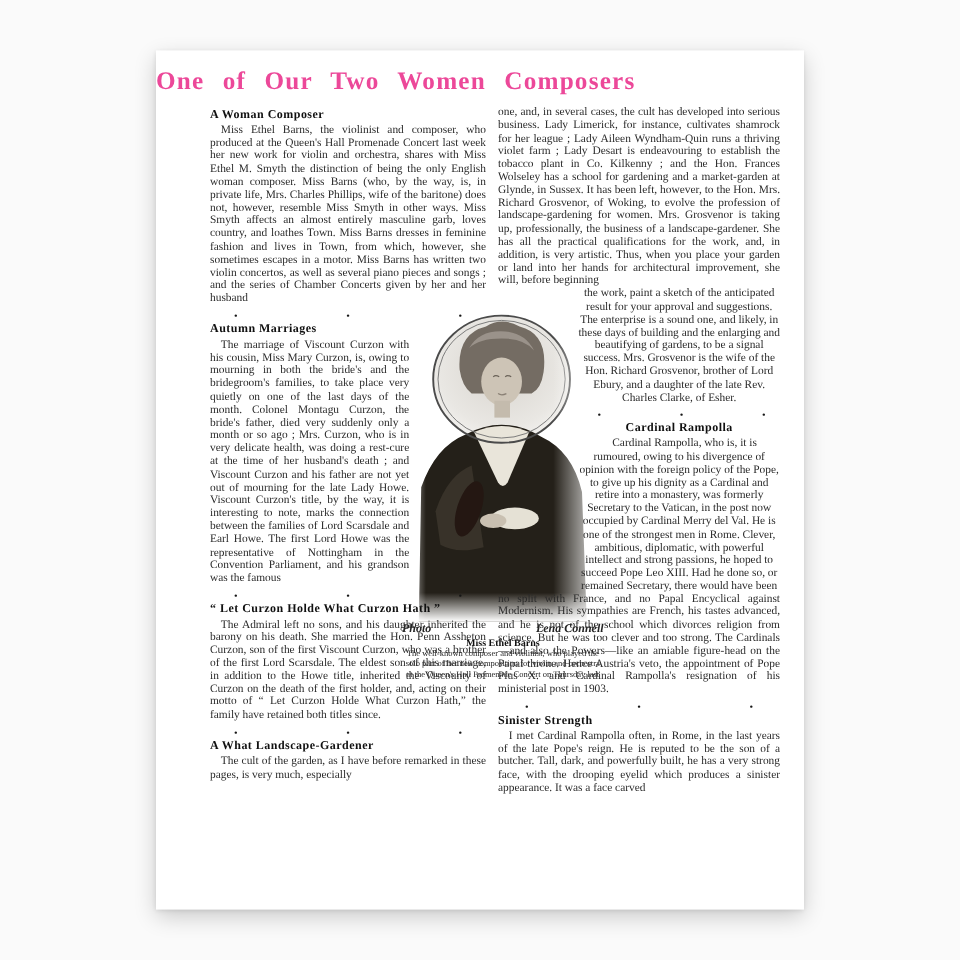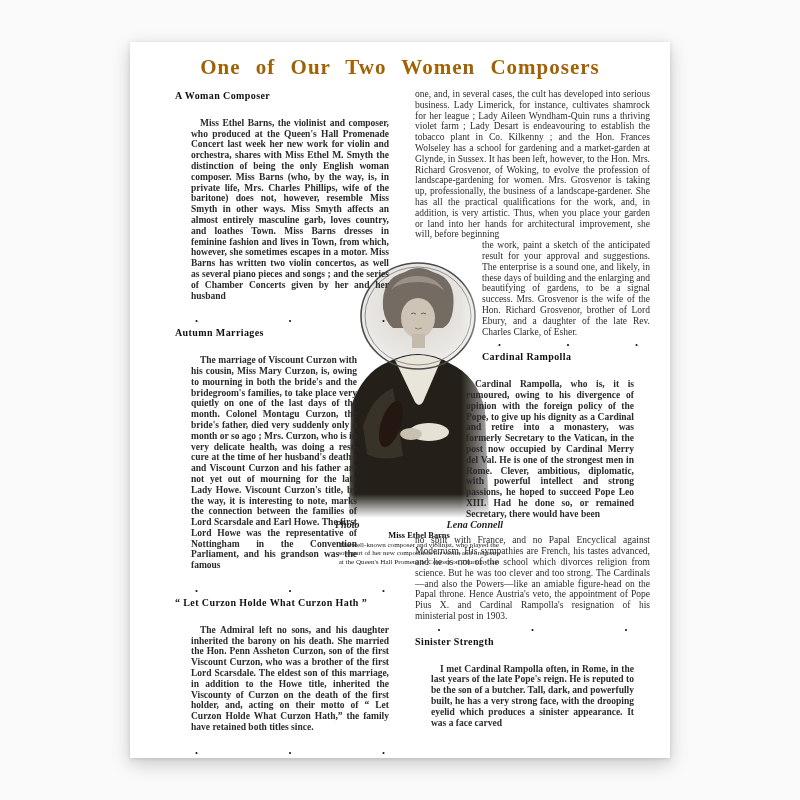--- a/index.html
+++ b/index.html
@@ -7,40 +7,40 @@
     width:800px;height:800px;position:relative;
     background:#fafafa;
     font-family:"Liberation Serif","DejaVu Serif",serif;
   }
   .paper{
     position:absolute;left:130px;top:42px;width:540px;height:716px;
     background:#ffffff;overflow:hidden;
     box-shadow:0 6px 18px rgba(0,0,0,.20), 0 1px 4px rgba(0,0,0,.12);
   }
   .title{
-    position:absolute;top:13px;left:0;right:0;text-align:center;
-    font-size:21px;font-weight:bold;color:#a16207;
+    position:absolute;top:13px;left:0;right:0;text-align:left;
+    font-size:21px;font-weight:bold;color:#ec4899;
     letter-spacing:1px;word-spacing:9px;
   }
   .col{
     position:absolute;top:47px;
     font-size:9.5px;line-height:10.8px;color:#2b2b2b;
     text-align:justify;z-index:2;
   }
   .col-left{left:45px;width:230px;}
   .col-right{left:285px;width:235px;}
   .sec-head{
     font-weight:bold;font-size:10px;color:#101010;
     letter-spacing:.4px;margin:2px 0 2px 0;text-align:left;
   }
-  .para{margin:16px;text-indent:9px;font-weight:bold;}
+  .para{margin:0;text-indent:9px;}
   .para-cont{margin:0;text-indent:0;}
   .narrow-left{width:166px;}
   .one-line{width:246px;text-align:justify;text-align-last:justify;}
-  .narrow-right{width:168px;margin-left:auto;}
+  .narrow-right{width:168px;margin-left:auto;text-align:center;}
   .dots{
     display:flex;justify-content:space-between;
     width:190px;margin:4px auto 3px auto;
     font-size:8.5px;line-height:8px;color:#161616;text-align:center;
   }
   .dots-in-narrow{width:140px;margin:4px 12px 3px auto;}
   .photo-block{
     position:absolute;left:203px;top:214px;width:172px;z-index:1;
     background:transparent;
   }
@@ -141,20 +141,21 @@
     <div class="sec-head">“ Let Curzon Holde What Curzon Hath ”</div>
     <p class="para">The Admiral left no sons, and his daughter inherited the barony on his death. She married the Hon. Penn Assheton Curzon, son of the first Viscount Curzon, who was a brother of the first Lord Scarsdale. The eldest son of this marriage, in addition to the Howe title, inherited the Viscounty of Curzon on the death of the first holder, and, acting on their motto of “ Let Curzon Holde What Curzon Hath,” the family have retained both titles since.</p>
 
     <div class="dots">
       <span>•</span>
       <span>•</span>
       <span>•</span>
     </div>
 
     <div class="sec-head">A What Landscape-Gardener</div>
+    <p class="para">The cult of the garden, as I have before remarked in these pages, is very much, especially</p>
   </div>
 
   <div class="col col-right">
     <p class="para-cont">one, and, in several cases, the cult has developed into serious business. Lady Limerick, for instance, cultivates shamrock for her league ; Lady Aileen Wyndham-Quin runs a thriving violet farm ; Lady Desart is endeavouring to establish the tobacco plant in Co. Kilkenny ; and the Hon. Frances Wolseley has a school for gardening and a market-garden at Glynde, in Sussex. It has been left, however, to the Hon. Mrs. Richard Grosvenor, of Woking, to evolve the profession of landscape-gardening for women. Mrs. Grosvenor is taking up, professionally, the business of a landscape-gardener. She has all the practical qualifications for the work, and, in addition, is very artistic. Thus, when you place your garden or land into her hands for architectural improvement, she will, before beginning</p>
     <p class="para-cont narrow-right">the work, paint a sketch of the anticipated result for your approval and suggestions. The enterprise is a sound one, and likely, in these days of building and the enlarging and beautifying of gardens, to be a signal success. Mrs. Grosvenor is the wife of the Hon. Richard Grosvenor, brother of Lord Ebury, and a daughter of the late Rev. Charles Clarke, of Esher.</p>
 
     <div class="dots dots-in-narrow">
       <span>•</span>
       <span>•</span>
       <span>•</span>

